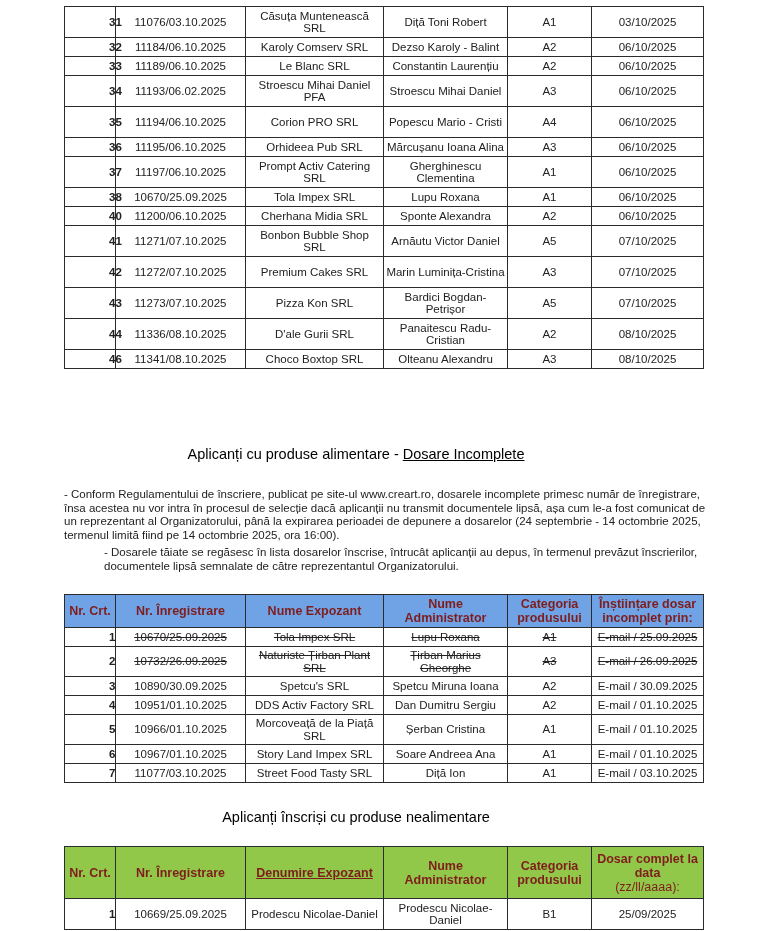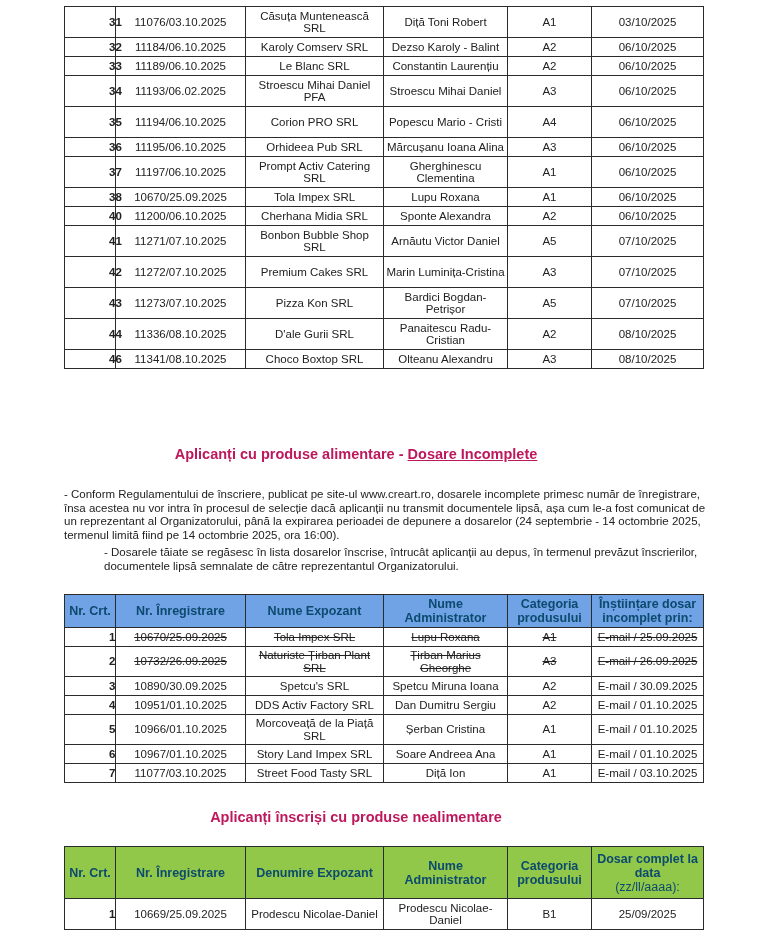--- a/index.html
+++ b/index.html
@@ -6,28 +6,28 @@
   body {
     width: 768px; height: 931px; position: relative; overflow: hidden;
     font-family: "Liberation Sans", sans-serif; color: #222;
   }
   table { border-collapse: collapse; table-layout: fixed; position: absolute; }
   td, th {
     border: 1px solid #2b2b2b; text-align: center; vertical-align: middle;
     font-size: 11.5px; line-height: 12.5px; padding: 0 2px; color: #222;
   }
   td.nr { font-weight: bold; padding-left: 44px; }
-  th { font-weight: bold; font-size: 12.5px; line-height: 14px; color: #0c4a6e; }
+  th { font-weight: bold; font-size: 12.5px; line-height: 14px; color: #7f1d1d; }
   .t1 { left: 64px; top: 6px; width: 640px; }
   .t1 tr.s td { height: 18px; }
   .t1 tr.d td { height: 30px; }
 
   .h2 {
     position: absolute; left: 0; width: 712px; text-align: center;
-    font-weight: bold; font-size: 14.5px; color: #be185d;
+    font-weight: normal; font-size: 14.5px; color: #000000;
   }
   .h2 u { text-decoration: underline; }
   .note {
     position: absolute; left: 64px; width: 650px; font-size: 11.5px; line-height: 13.5px; color: #222;
   }
   .t2 { left: 64px; top: 594px; width: 640px; }
   .t2 th { background: #6fa8dc; background: #6d9eeb; background: #6fa3e6; height: 32px; }
   .t2 tr.s td { height: 18px; }
   .t2 tr.d td { height: 29px; }
   .strike td { text-decoration: line-through; }
@@ -260,21 +260,21 @@
       <col style="width:130px">
       <col style="width:138px">
       <col style="width:124px">
       <col style="width:84px">
       <col style="width:112px">
   </colgroup>
   <thead>
     <tr>
       <th style="background: rgb(146, 200, 74);">Nr. Crt.</th>
       <th style="background: rgb(146, 200, 74);">Nr. Înregistrare</th>
-      <th style="background: rgb(146, 200, 74);">Denumire Expozant</th>
+      <th style="background: rgb(146, 200, 74); text-decoration: underline;">Denumire Expozant</th>
       <th style="background: rgb(146, 200, 74);">Nume Administrator</th>
       <th style="background: rgb(146, 200, 74);">Categoria produsului</th>
       <th style="background: rgb(146, 200, 74);"><span>Dosar complet la data</span><br><span class="sub">(zz/ll/aaaa):</span></th>
     </tr>
   </thead>
   <tbody id="t3-body">
       <tr class="d">
         <td class="nr">1</td>
         <td>10669/25.09.2025</td>
         <td>Prodescu Nicolae-Daniel</td>

